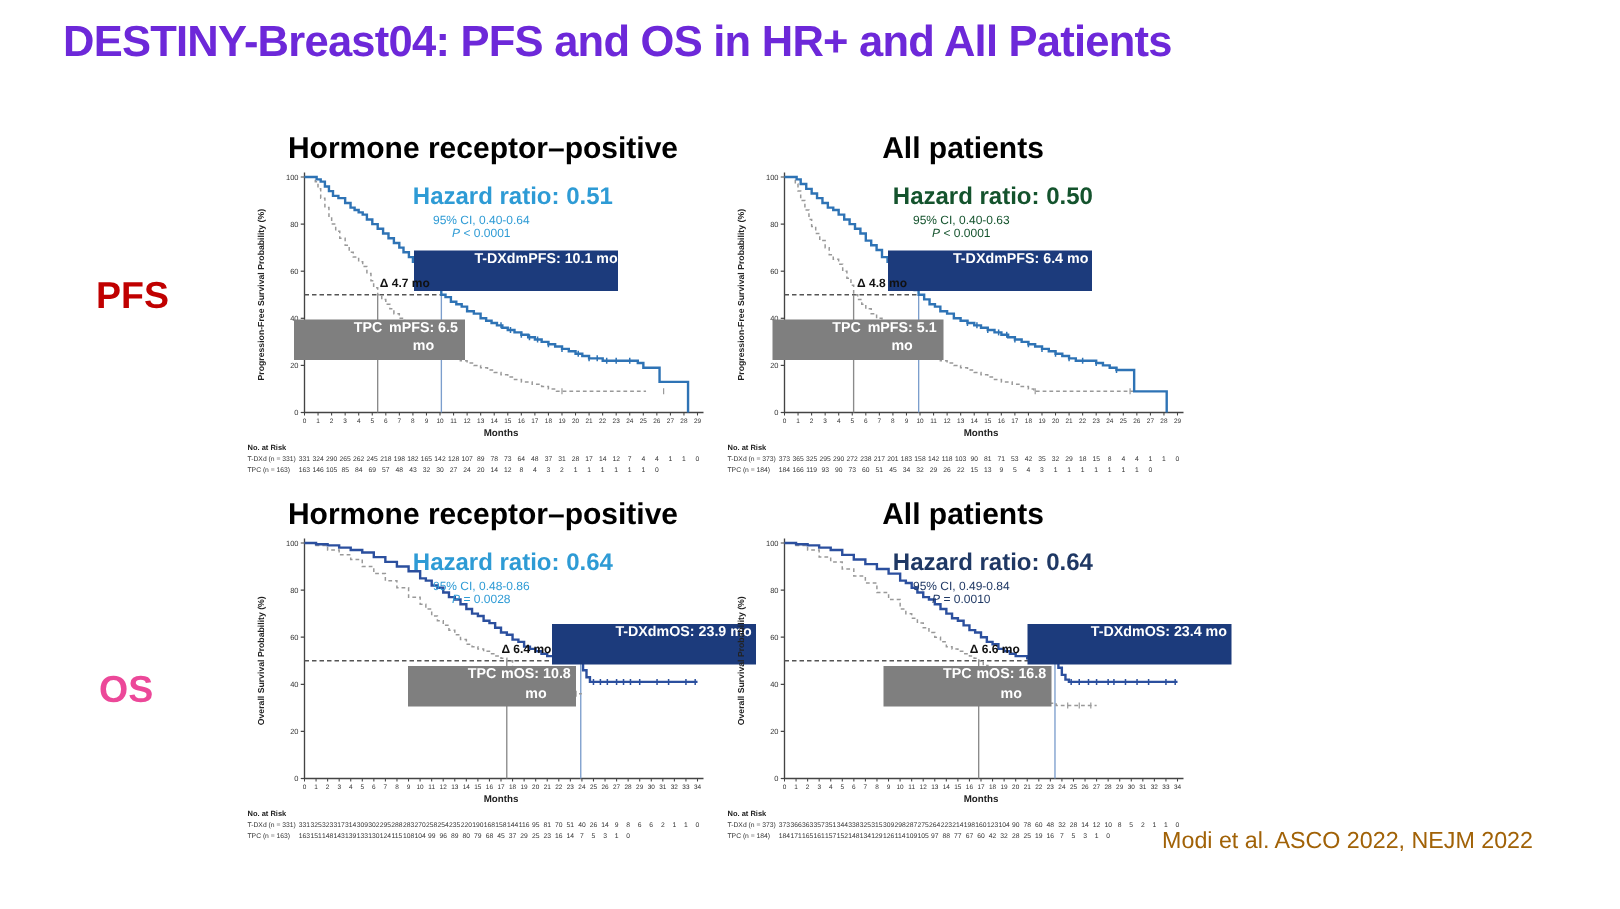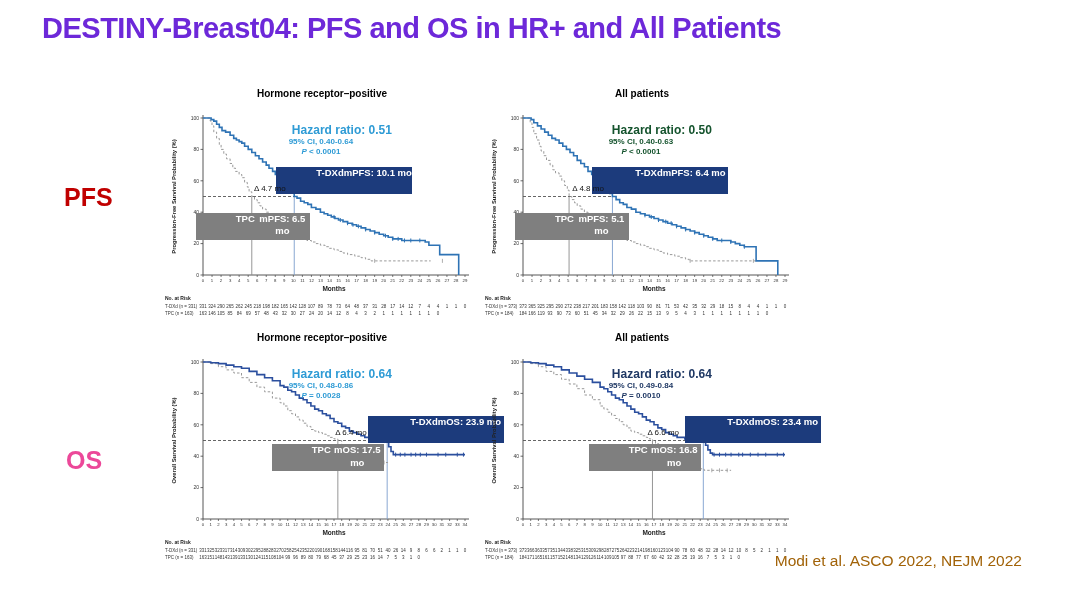--- a/index.html
+++ b/index.html
@@ -3,32 +3,32 @@
 <meta charset="utf-8">
 <style>
   html,body{margin:0;padding:0;background:#fff;}
   body{width:1080px;height:606px;position:relative;overflow:hidden;
        font-family:"Liberation Sans",sans-serif;}
   .slide-title{position:absolute;left:42px;top:12px;font-size:29px;font-weight:bold;
        letter-spacing:-0.5px;white-space:nowrap;}
   .row-label{position:absolute;font-size:25px;font-weight:bold;}
   .citation{position:absolute;top:552px;right:58px;font-size:15.5px;color:#a16207;}
   .chart{position:absolute;width:318px;height:240px;}
-  .chart-title{height:22px;text-align:center;font-size:10px;font-weight:bold;
+  .chart-title{height:22px;text-align:center;font-size:20px;font-weight:bold;
        white-space:nowrap;}
   .chart svg{position:absolute;left:0;top:22px;}
   .stats{position:absolute;text-align:center;transform:translateX(-50%);
        white-space:nowrap;line-height:1.18;}
-  .stats .l1{font-size:12px;font-weight:bold;margin-left:42px;}
-  .stats .l2,.stats .l3{font-size:8px;font-weight:bold;}
+  .stats .l1{font-size:16px;font-weight:bold;margin-left:42px;}
+  .stats .l2,.stats .l3{font-size:8px;font-weight:normal;}
   .km-box{position:absolute;color:#fff;font-weight:bold;font-size:9.5px;
        line-height:12.5px;text-align:center;display:flex;flex-direction:row;
        justify-content:center;padding-left:40px;}
   .delta{position:absolute;transform:translate(-50%,-100%);font-size:8px;
-       font-weight:normal;color:#111;white-space:nowrap;}
+       font-weight:bold;color:#111;white-space:nowrap;}
 </style>
 </head>
 <body>
 
 <h1 class="slide-title" style="margin:0;color:#6d28d9;">DESTINY-Breast04: PFS and OS in HR+ and All Patients</h1>
 
 <div class="row-label" style="left:64px;top:183px;color:#C00000;text-align:center;">PFS</div>
 <div class="row-label" style="left:66px;top:429px;color:#ec4899;margin-top:17px;">OS</div>
 
 <div class="chart" style="left:163px;top:88px;">
@@ -559,21 +559,21 @@
       <div class="l1">Hazard ratio: 0.64</div>
       <div class="l2">95% CI, 0.48-0.86</div>
       <div class="l3"><i>P</i> = 0.0028</div>
     </div>
     <div class="km-box" style="left: 204.682px; top: 84.01px; width: 96px; height: 27px; background: rgb(28, 59, 124);">
       <div>T-DXd</div>
       <div>mOS: 23.9 mo</div>
     </div>
     <div class="km-box" style="left: 108.8px; top: 112.27px; width: 72px; height: 27px; background: rgb(127, 127, 127);">
       <div>TPC</div>
-      <div>mOS: 17.5 mo</div>
+      <div>mOS: 10.8 mo</div>
     </div>
     <div class="delta" style="left: 187.953px; top: 104.575px;">Δ 6.4 mo</div>
   </div>
 <div class="chart" style="left:483px;top:332px;">
   <div class="chart-title">All patients</div>
 <svg width="318" height="212" viewBox="0 0 318 212">
       <path d="M 40 5 V 165 H 306" fill="none" stroke="#444" stroke-width="0.9"></path>
       <line x1="37.5" y1="165" x2="40" y2="165" stroke="#444" stroke-width="0.8"></line>
       <text x="36" y="166.8" font-size="5" fill="#333" text-anchor="end">0</text>
       <line x1="37.5" y1="133.60000000000002" x2="40" y2="133.60000000000002" stroke="#444" stroke-width="0.8"></line>

